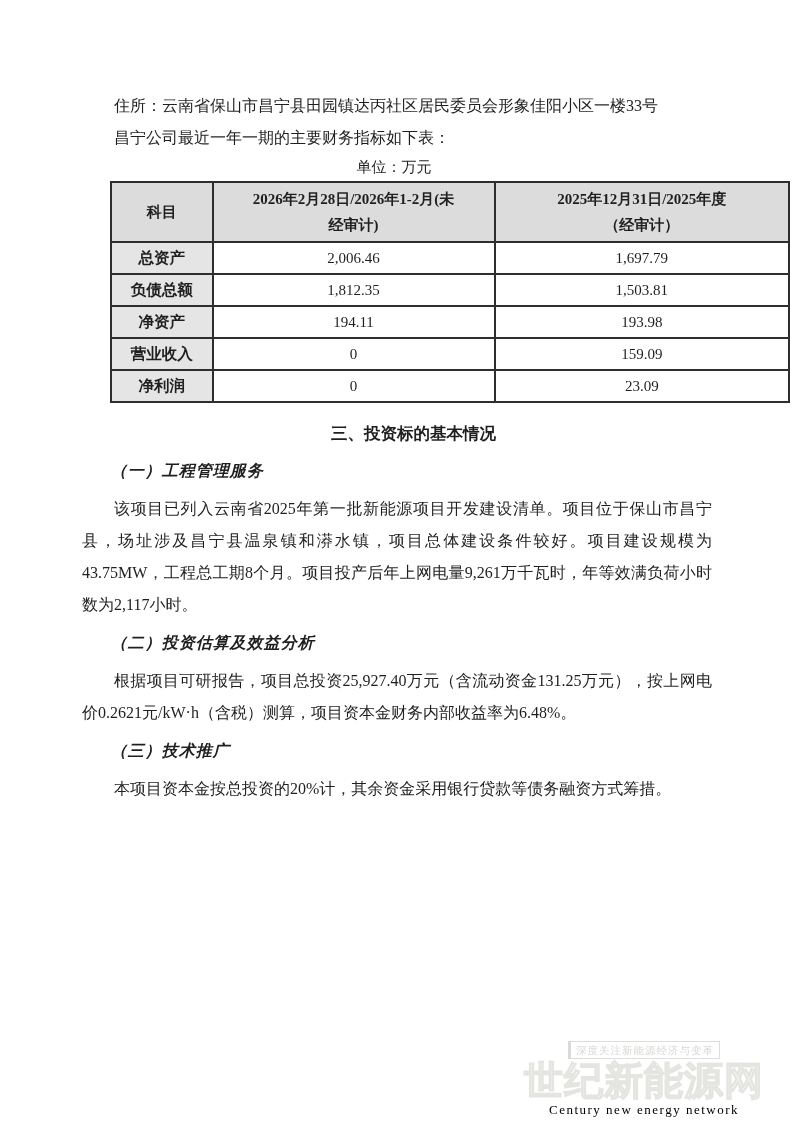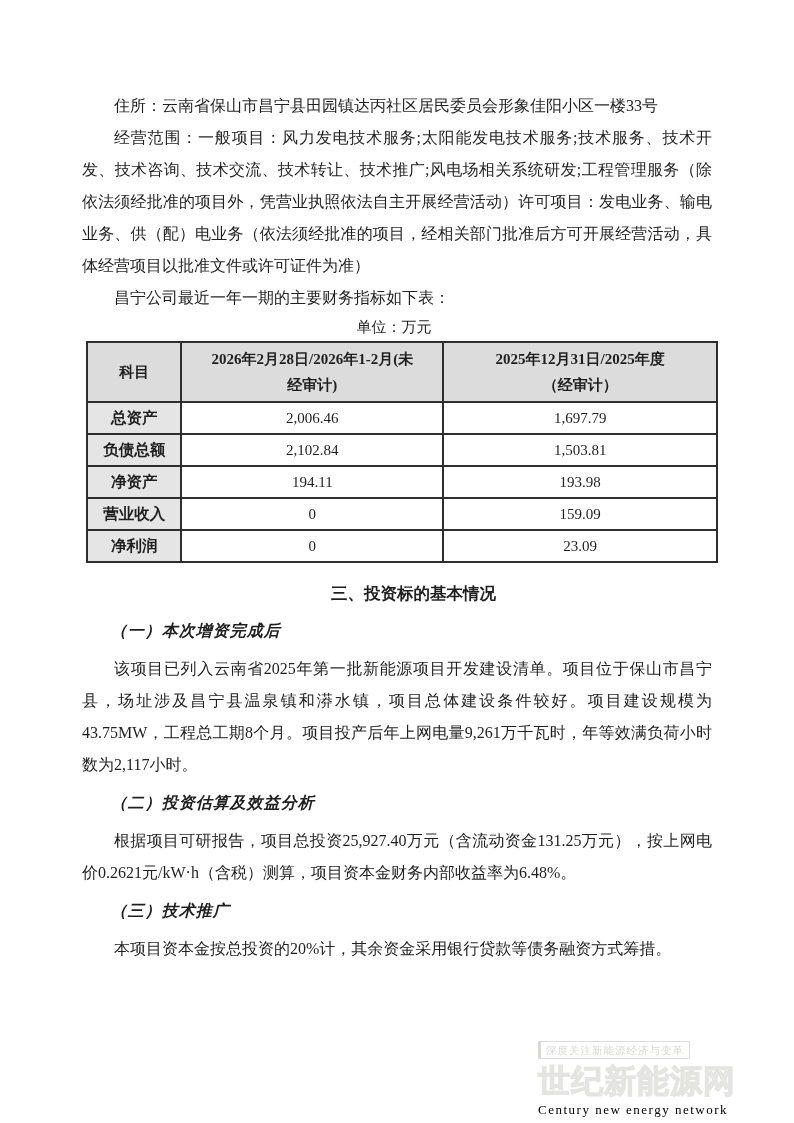--- a/index.html
+++ b/index.html
@@ -26,22 +26,22 @@
   .indent { text-indent: 2em; }
 
   .unit-label {
     text-align: center;
     font-size: 15px;
     line-height: 27px;
     padding-right: 6px;
   }
 
   table.fin-table {
-    width: 632px;
-    margin-left: 4px;
+    width: 680px;
+    margin-left: 28px;
     border-collapse: collapse;
     table-layout: fixed;
   }
   .fin-table th, .fin-table td {
     border: 2px solid #2e2e2e;
     text-align: center;
     vertical-align: middle;
     padding: 0 4px;
   }
   .fin-table th {
@@ -82,61 +82,61 @@
     font-style: italic;
     font-size: 16px;
     line-height: 32px;
     text-indent: 1.8em;
     letter-spacing: 1px;
     text-align: left;
   }
 
   .watermark {
     position: absolute;
-    right: 4px;
+    right: 24px;
     bottom: 5px;
     width: 252px;
+    text-align: center;
     user-select: none;
   }
   .wm-slogan {
     display: inline-block;
     font-family: "Liberation Sans", "DejaVu Sans", sans-serif;
     font-size: 10.5px;
     line-height: 14px;
     color: #d7d7d4;
     border: 1px solid #dddddb;
     border-left: 3px solid #d9d9d6;
     padding: 1px 5px;
     letter-spacing: 1px;
     margin-bottom: 1px;
   }
   .wm-brand {
     font-weight: bold;
-    font-size: 32px;
+    font-size: 39px;
     line-height: 42px;
     letter-spacing: 1px;
     color: #fbfbfa;
     -webkit-text-stroke: 1.2px #e4e4e1;
     white-space: nowrap;
   }
   .wm-sub {
     font-size: 13px;
     line-height: 16px;
     color: #000000;
     letter-spacing: 1.5px;
   }
 </style>
 </head>
 <body>
 
 <div class="page">
   <div class="content">
 
     <p class="para indent">住所：云南省保山市昌宁县田园镇达丙社区居民委员会形象佳阳小区一楼33号</p>
-    <p class="para indent">经营范围：一般项目：风力发电技术服务;太阳能发电技术服务;技术服务、技术开发、技术咨询、技术交流、技术转让、技术推广;风电场相关系统研发;工程管理服务（除依法须经批准的项目外，凭营业执照依法自主开展经营活动）许可项目：发电业务、输电业务、供（配）电业务（依法须经批准的项目，经相关部门批准后方可开展经营活动，具体经营项目以批准文件或许可证件为准）</p>
     <p class="para indent">昌宁公司最近一年一期的主要财务指标如下表：</p>
 
     <div class="unit-label">单位：万元</div>
 
     <table class="fin-table">
       <colgroup>
           <col class="c1">
           <col class="c2">
           <col class="c3">
         </colgroup>
@@ -150,21 +150,21 @@
         </tr>
       </thead>
       <tbody>
         <tr>
           <td class="item-cell">总资产</td>
           <td>2,006.46</td>
           <td>1,697.79</td>
         </tr>
         <tr>
           <td class="item-cell">负债总额</td>
-          <td>2,102.84</td>
+          <td>1,812.35</td>
           <td>1,503.81</td>
         </tr>
         <tr>
           <td class="item-cell">净资产</td>
           <td>194.11</td>
           <td>193.98</td>
         </tr>
         <tr>
           <td class="item-cell">营业收入</td>
           <td>0</td>
@@ -173,21 +173,21 @@
         <tr>
           <td class="item-cell">净利润</td>
           <td>0</td>
           <td>23.09</td>
         </tr>
       </tbody>
     </table>
 
     <h3 class="sec-title">三、投资标的基本情况</h3>
 
-    <h4 class="sub-title">（一）本次增资完成后</h4>
+    <h4 class="sub-title">（一）工程管理服务</h4>
     <p class="para indent">该项目已列入云南省2025年第一批新能源项目开发建设清单。项目位于保山市昌宁县，场址涉及昌宁县温泉镇和漭水镇，项目总体建设条件较好。项目建设规模为43.75MW，工程总工期8个月。项目投产后年上网电量9,261万千瓦时，年等效满负荷小时数为2,117小时。</p>
 
     <h4 class="sub-title">（二）投资估算及效益分析</h4>
     <p class="para indent">根据项目可研报告，项目总投资25,927.40万元（含流动资金131.25万元），按上网电价0.2621元/kW·h（含税）测算，项目资本金财务内部收益率为6.48%。</p>
 
     <h4 class="sub-title">（三）技术推广</h4>
     <p class="para indent">本项目资本金按总投资的20%计，其余资金采用银行贷款等债务融资方式筹措。</p>
 
   </div>
 

